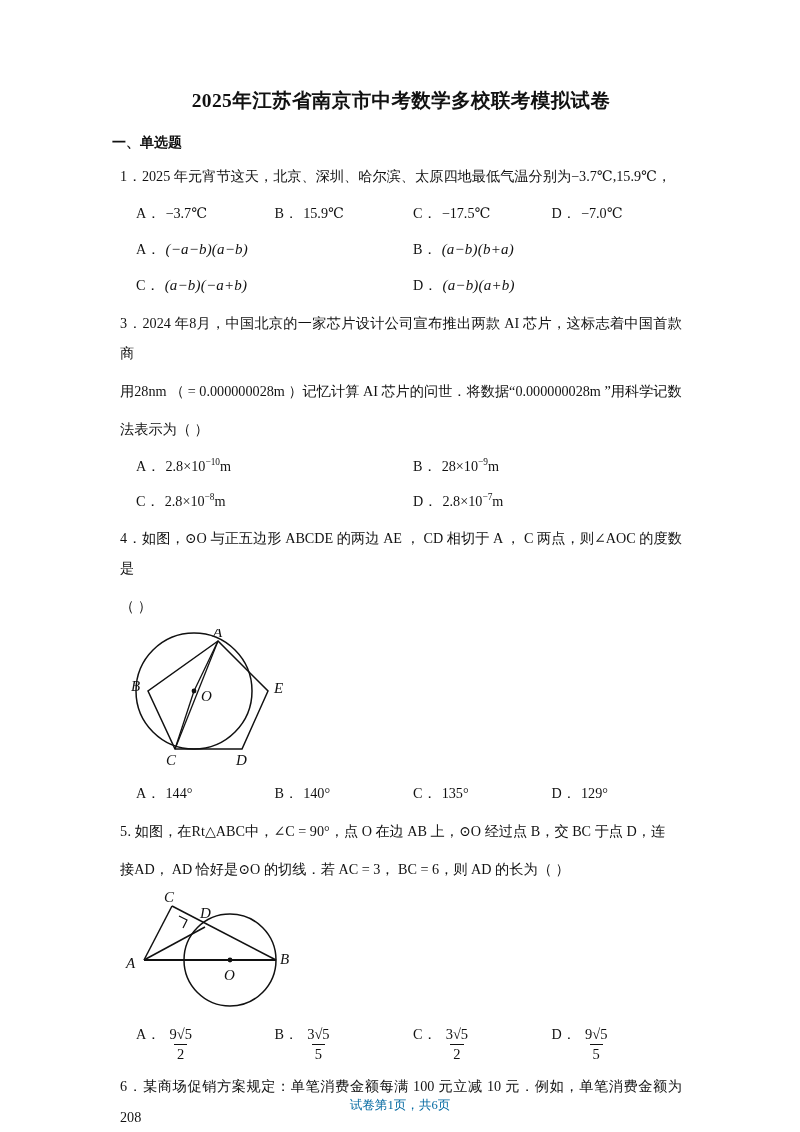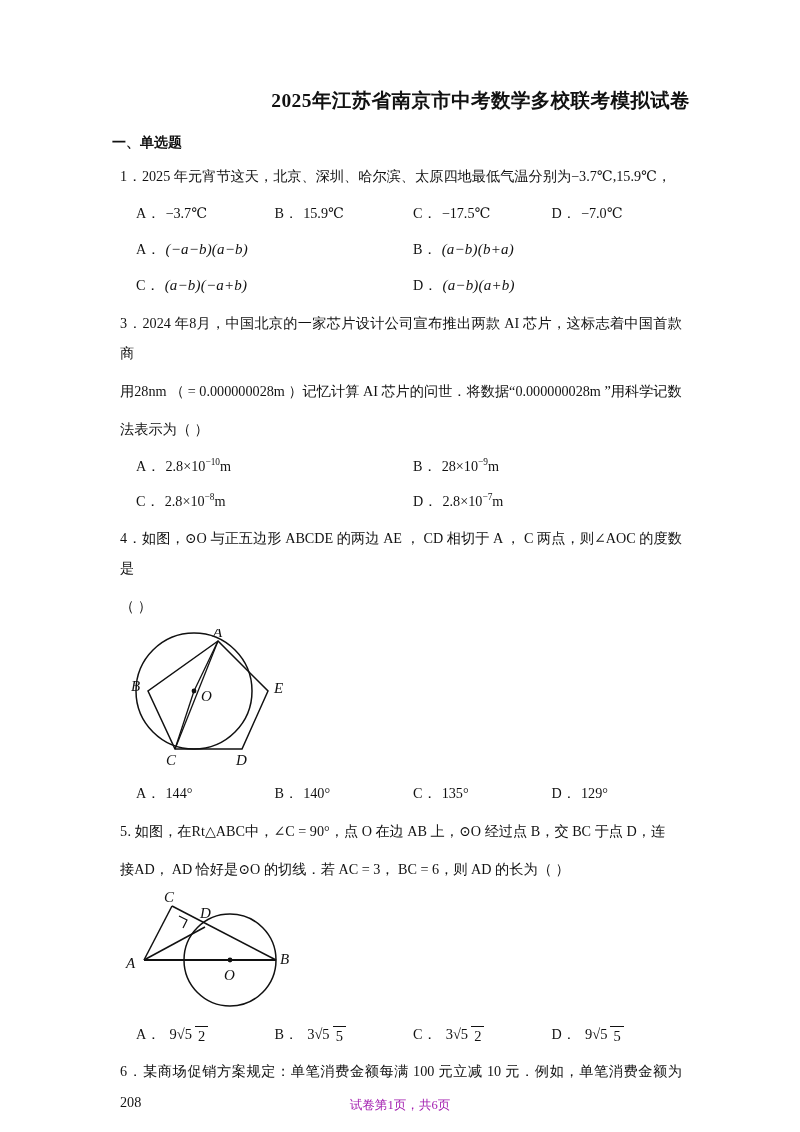--- a/index.html
+++ b/index.html
@@ -16,21 +16,21 @@
     color: #111111;
     overflow: hidden;
   }
   .content {
     position: absolute;
     left: 112px;
     top: 88px;
     width: 578px;
   }
   .doc-title {
-    text-align: right;
+    text-align: center;
     font-size: 19.5px;
     font-weight: bold;
     letter-spacing: 0.4px;
     margin: 0 0 19px 0;
     line-height: 1.3;
   }
   .section-head {
     font-size: 14px;
     font-weight: bold;
     margin: 0 0 5px 0;
@@ -79,21 +79,21 @@
   }
   sup {
     font-size: 0.66em;
     vertical-align: super;
     font-style: normal;
     line-height: 0;
   }
   .sci { font-style: normal; }
   .frac {
     display: inline-flex;
-    flex-direction: row;
+    flex-direction: column;
     align-items: center;
     vertical-align: -0.65em;
     font-style: normal;
     margin: 0 1px;
   }
   .frac .numer {
     padding: 0 3px 1px 3px;
     font-size: 14.5px;
     line-height: 1.1;
   }
@@ -113,21 +113,21 @@
     font-size: 15px;
     fill: #111;
   }
   .footer {
     position: absolute;
     left: 0;
     right: 0;
     bottom: 18px;
     text-align: center;
     font-size: 12.6px;
-    color: #a21caf;
+    color: #0369a1;
     font-family: "Liberation Serif", "DejaVu Serif", serif;
   }
 </style>
 </head>
 <body>
 
 <div class="page">
   <div class="content">
 
     <div class="doc-title">2025年江苏省南京市中考数学多校联考模拟试卷</div>

